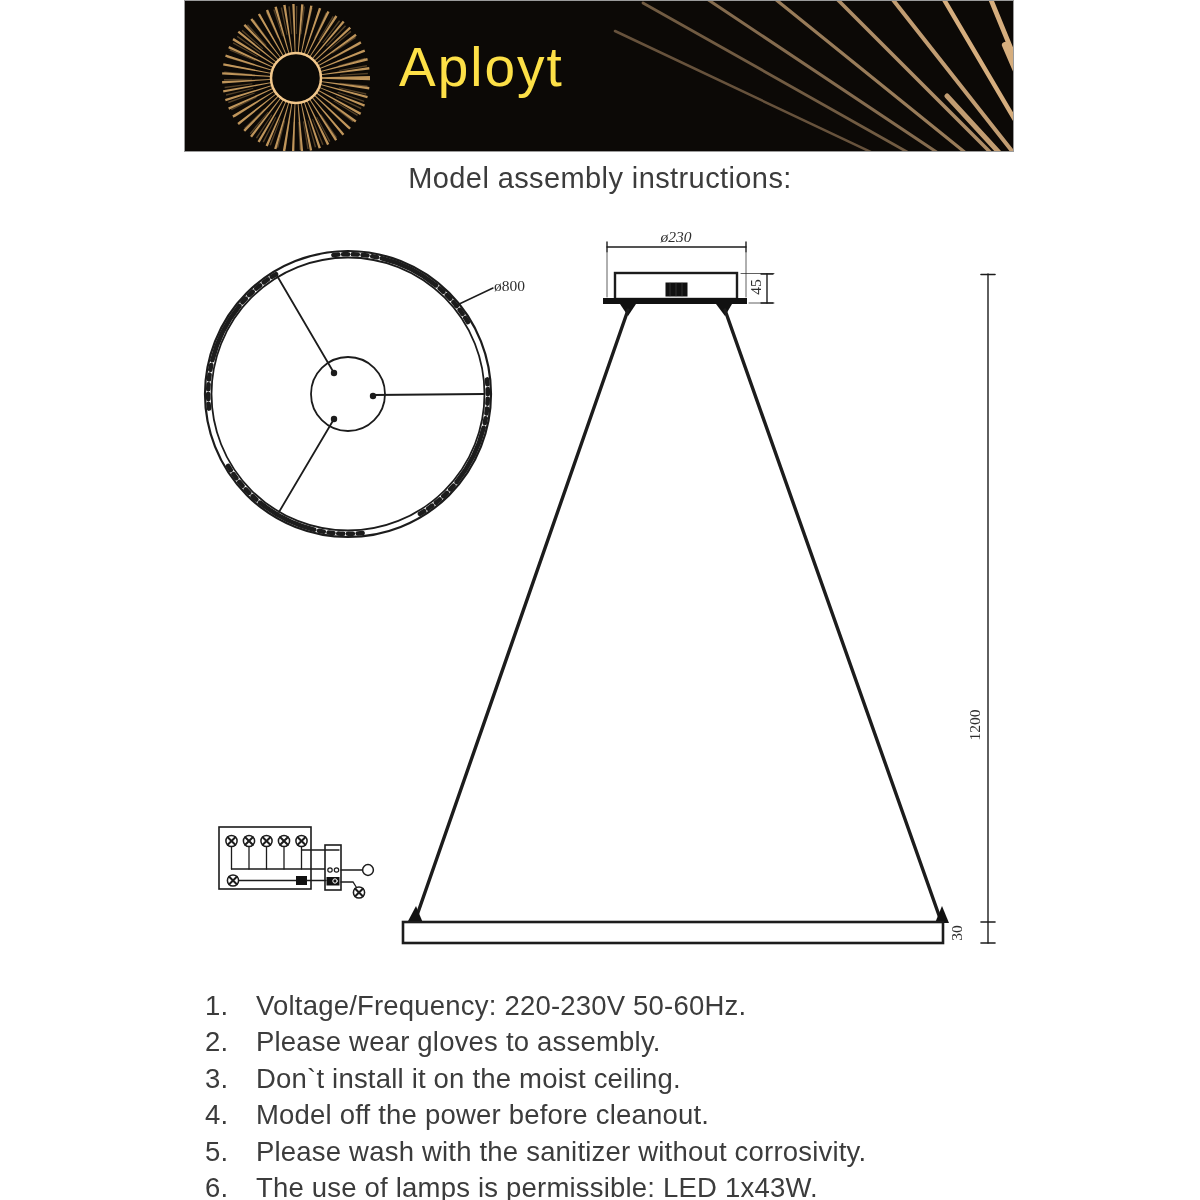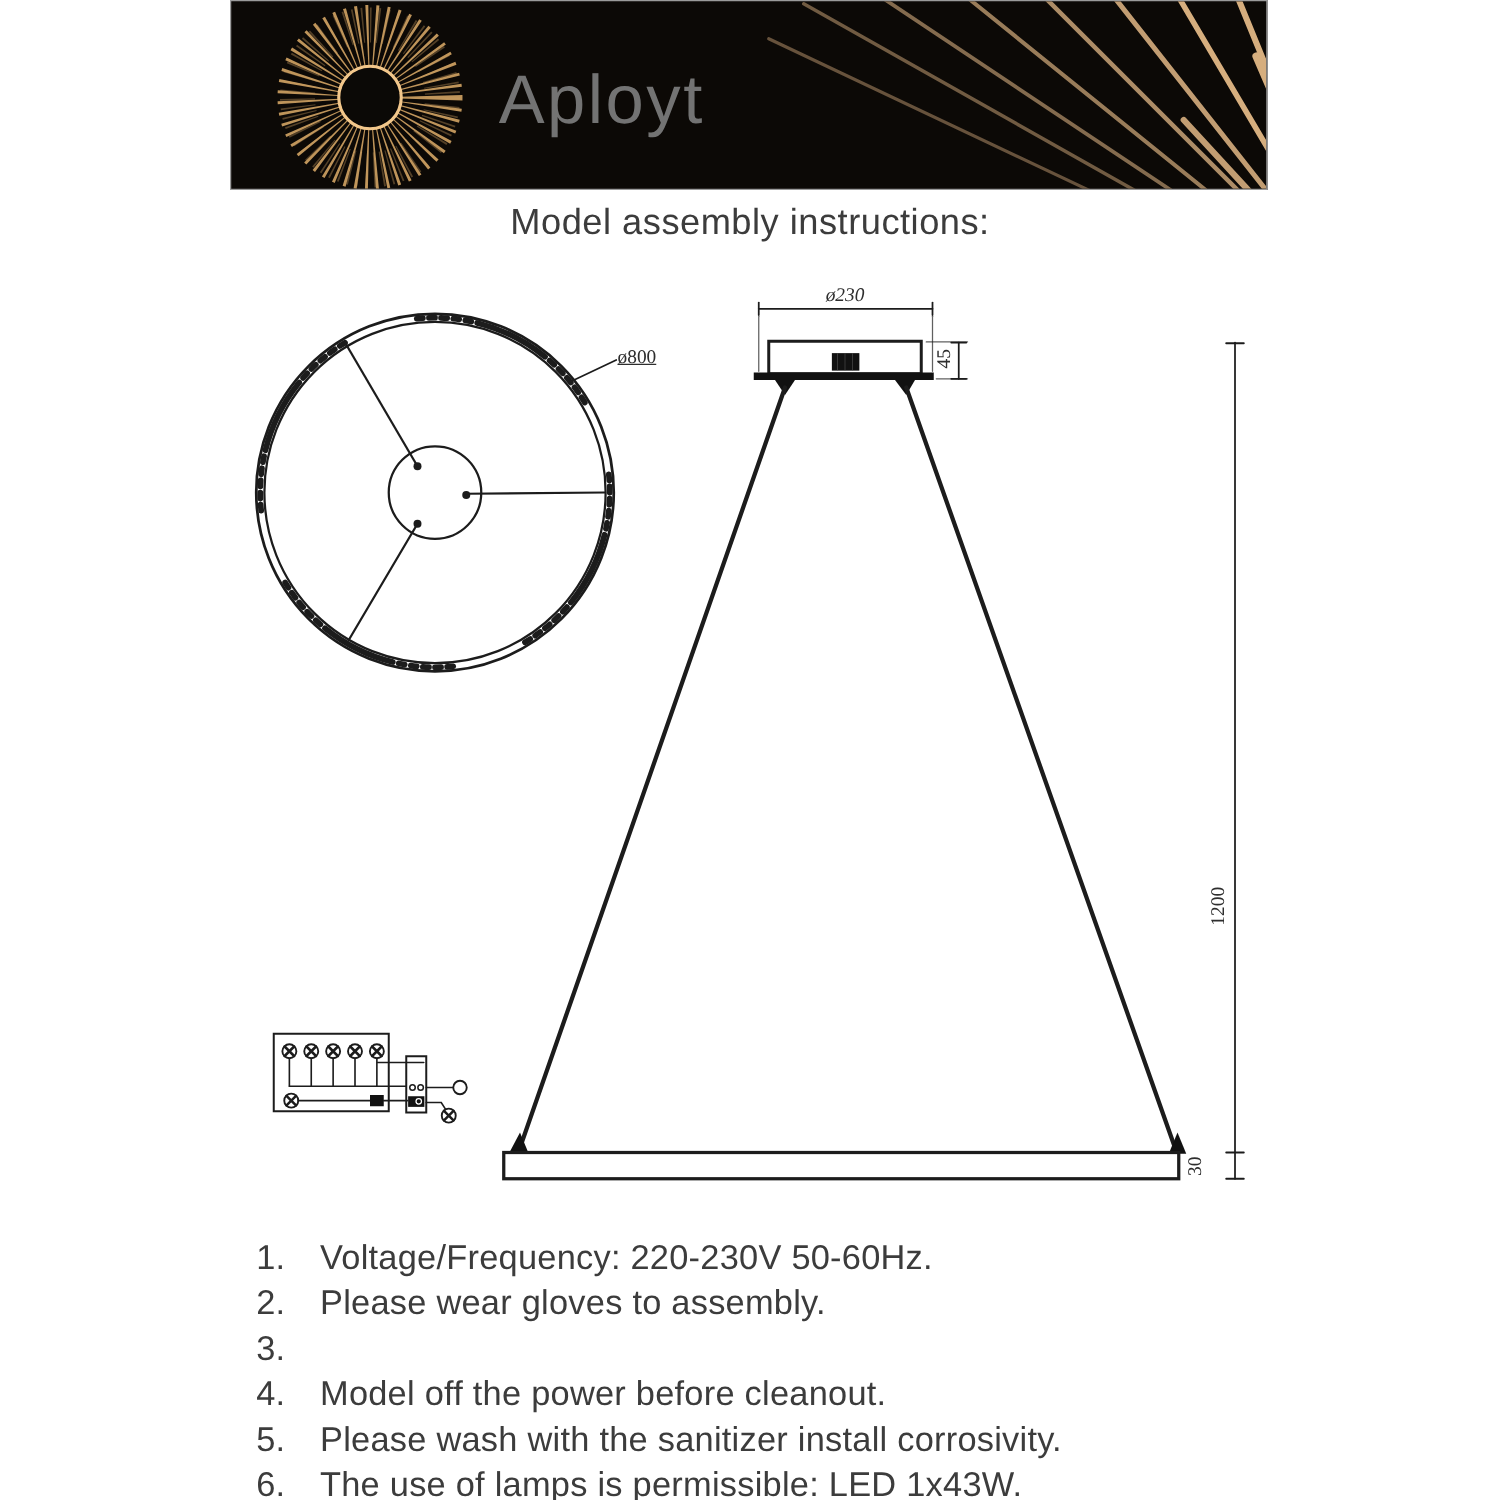--- a/index.html
+++ b/index.html
@@ -5,22 +5,22 @@
   html,body{margin:0;padding:0;background:#ffffff;}
   .page{position:relative;width:1200px;height:1200px;background:#ffffff;overflow:hidden;
         font-family:"Liberation Sans",sans-serif;}
 
   
   .banner{position:absolute;left:184px;top:0;width:830px;height:152px;background:#0c0906;
           border:1px solid #9b9b9b;box-sizing:border-box;overflow:hidden;}
   .banner svg{position:absolute;}
   .logo-svg{left:18px;top:2px;}
   .rays-svg{left:0;top:0;}
-  .brand-text{position:absolute;left:214px;top:48px;font-size:55px;line-height:60px;
-              color:#737373;letter-spacing:2px;font-weight:400;}
+  .brand-text{position:absolute;left:214px;top:36px;font-size:55px;line-height:60px;
+              color:#fde047;letter-spacing:2px;font-weight:400;}
 
   
   .titles{position:absolute;left:0;top:161px;width:1200px;text-align:center;
           color:#3c3c3c;font-size:29px;line-height:35px;letter-spacing:.4px;font-weight:500;}
 
   
   .drawing-svg{position:absolute;left:0;top:0;}
   .dim{position:absolute;font-family:"Liberation Serif",serif;font-size:15.5px;
        color:#2e2e2e;white-space:nowrap;}
   .dim.v{transform:translate(-50%,-50%) rotate(-90deg);}
@@ -168,45 +168,46 @@
         <line x1="341" y1="870" x2="362.5" y2="870" stroke-width="1.3"></line>
         <circle cx="368" cy="870" r="5.4" stroke-width="1.5"></circle>
         <polyline points="341,882 353,882 356.5,887.5" stroke-width="1.3"></polyline>
         <circle cx="359" cy="892.5" r="5.6"></circle>
         <line x1="355.2" y1="888.7" x2="362.8" y2="896.3" stroke-width="2"></line>
         <line x1="355.2" y1="896.3" x2="362.8" y2="888.7" stroke-width="2"></line>
       </g>
     </g>
   </svg>
 
-  <div class="dim" style="left:494px;top:277px;text-decoration:underline;">ø800</div>
+  <div class="dim" style="left:494px;top:277px;">ø800</div>
   <div class="dim c" style="left:676px;top:237px;font-style:italic;">ø230</div>
   <div class="dim v" style="left:756px;top:287px;">45</div>
   <div class="dim v" style="left:975px;top:725px;">1200</div>
   <div class="dim v" style="left:957px;top:933px;">30</div>
 
   <div class="instructions">
     <div class="inst-row">
       <span class="inst-num">1.</span>
       <span class="inst-text">Voltage/Frequency: 220-230V 50-60Hz.</span>
     </div>
     <div class="inst-row">
       <span class="inst-num">2.</span>
       <span class="inst-text">Please wear gloves to assembly.</span>
     </div>
     <div class="inst-row">
       <span class="inst-num">3.</span>
+      <span class="inst-text">Don`t install it on the moist ceiling.</span>
     </div>
     <div class="inst-row">
       <span class="inst-num">4.</span>
       <span class="inst-text">Model off the power before cleanout.</span>
     </div>
     <div class="inst-row">
       <span class="inst-num">5.</span>
-      <span class="inst-text">Please wash with the sanitizer install corrosivity.</span>
+      <span class="inst-text">Please wash with the sanitizer without corrosivity.</span>
     </div>
     <div class="inst-row">
       <span class="inst-num">6.</span>
       <span class="inst-text">The use of lamps is permissible: LED 1x43W.</span>
     </div>
   </div>
 
 </div>
 
 </body></html>

